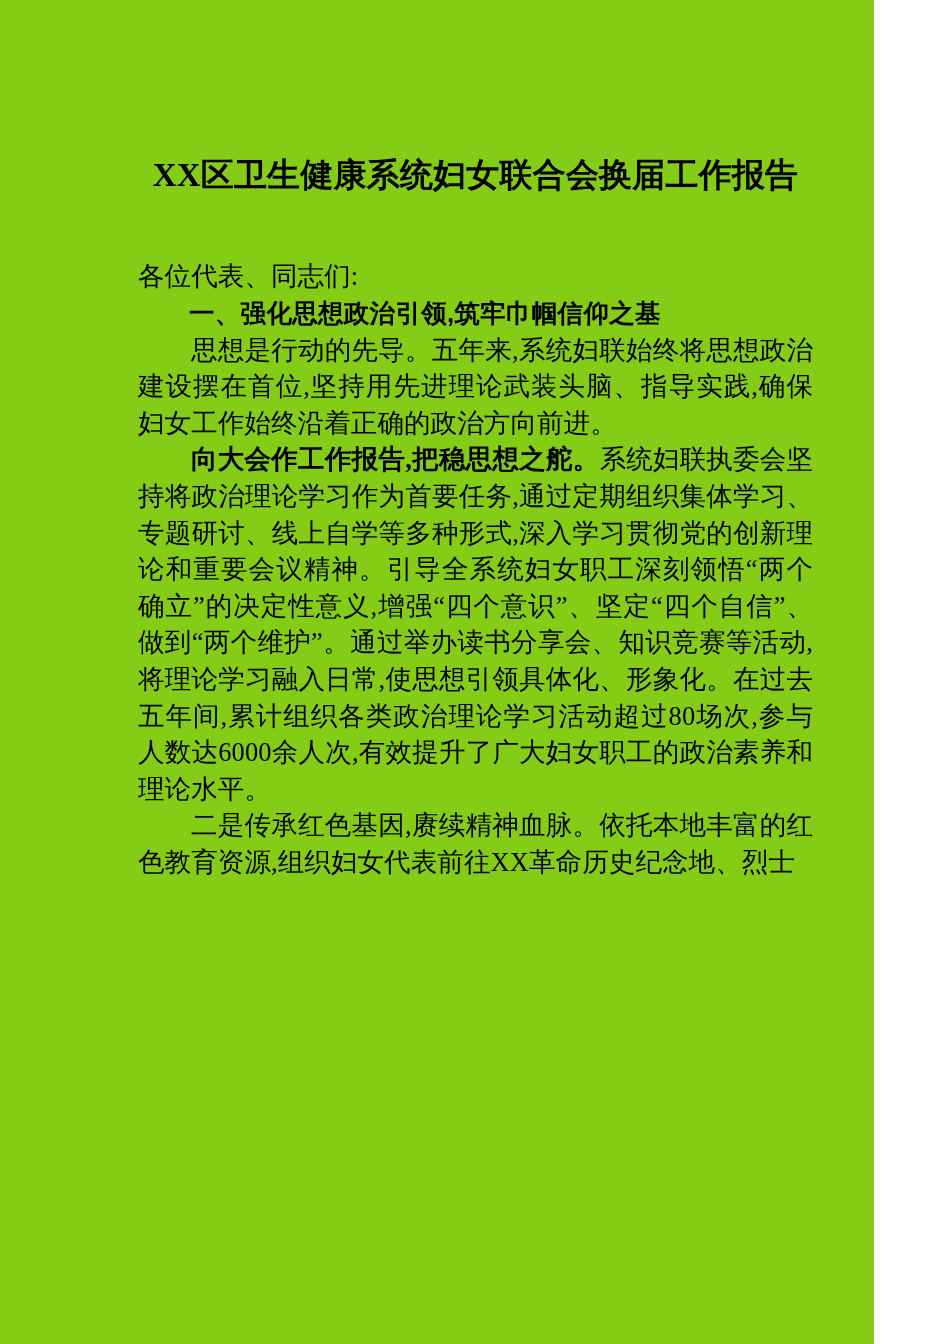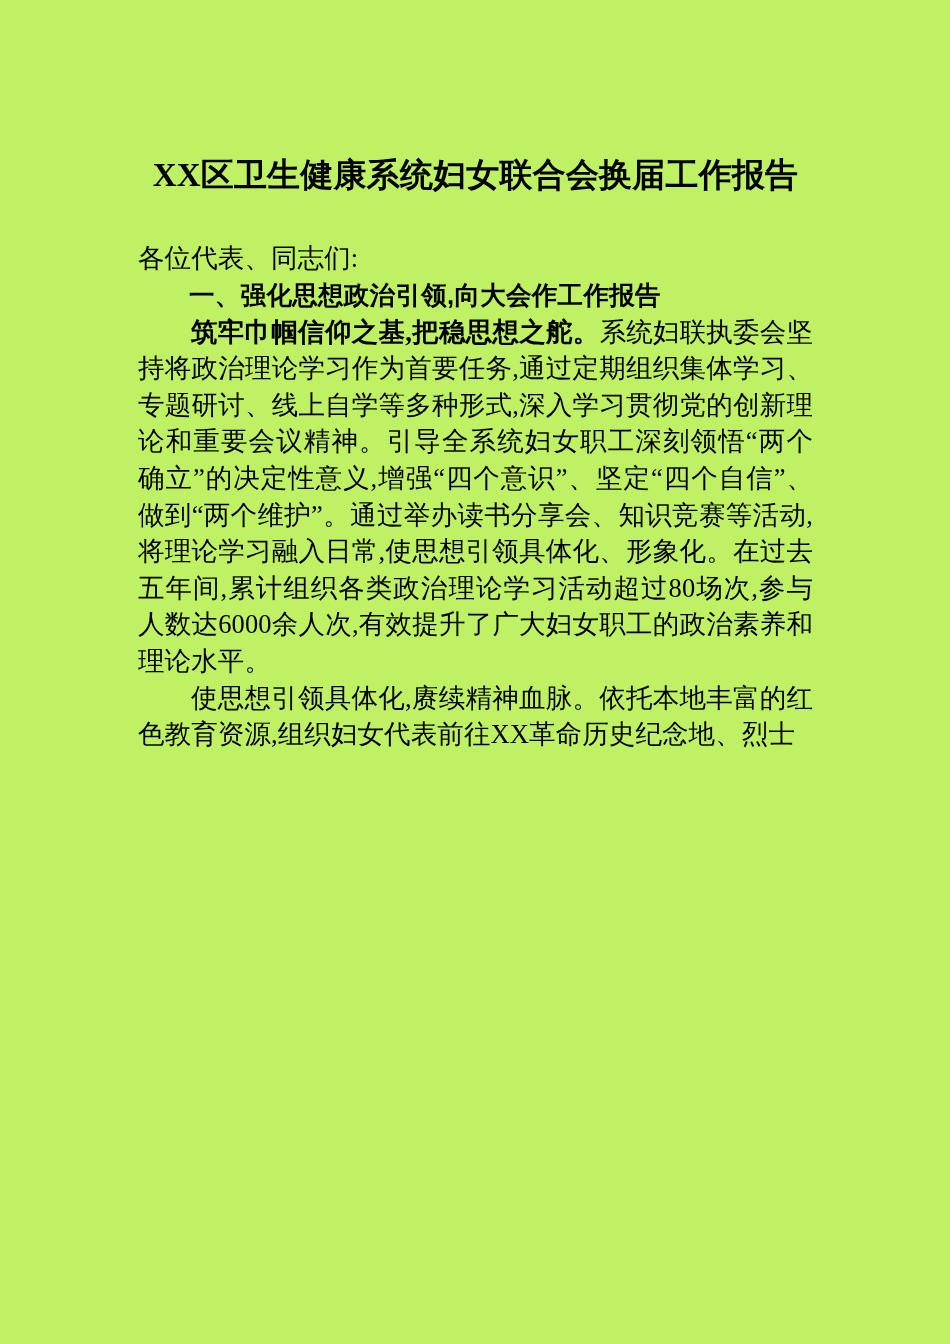--- a/index.html
+++ b/index.html
@@ -11,23 +11,23 @@
     width: 950px;
     height: 1344px;
     overflow: hidden;
     font-family: "Liberation Serif", "DejaVu Serif", serif;
     color: #000000;
     -webkit-font-smoothing: none;
   }
 
   #page {
     position: relative;
-    width: 950px;
+    width: 874px;
     height: 1344px;
-    background: #bef264;
+    background: #84cc16;
     box-sizing: border-box;
   }
 
   
   #doc {
     position: absolute;
     left: 138px;
     top: 0;
     width: 675px;
   }
@@ -54,21 +54,21 @@
     font-family: "Liberation Serif", "DejaVu Serif", serif;
     font-size: 26.5px;
     line-height: 36.6px;
     text-align: justify;
     text-justify: inter-ideograph;
     word-break: break-all;
     letter-spacing: 0.1px;
   }
 
   
-  .p.salutation { text-indent: 0; }
+  .p.salutation { text-indent: 0; margin-top: 18px; }
 
   
   .p.indent { text-indent: 2em; }
 
   
   .p.section-heading {
     text-indent: 2em;
     font-family: "Liberation Sans", "DejaVu Sans", sans-serif;
     font-weight: bold;
     font-size: 25.5px;
@@ -90,21 +90,22 @@
   <div id="doc">
 
     <h1 class="doc-title">XX区卫生健康系统妇女联合会换届工作报告</h1>
 
     <div class="title-gap"></div>
 
     <p class="p salutation">各位代表、同志们:</p>
 
 
 
-    <p class="p section-heading">一、强化思想政治引领,向大会作工作报告</p>
+    <p class="p section-heading">一、强化思想政治引领,筑牢巾帼信仰之基</p>
 
+    <p class="p indent">思想是行动的先导。五年来,系统妇联始终将思想政治建设摆在首位,坚持用先进理论武装头脑、指导实践,确保妇女工作始终沿着正确的政治方向前进。</p>
 
-    <p class="p indent"><span class="lead-bold">筑牢巾帼信仰之基,把稳思想之舵。</span><span>系统妇联执委会坚持将政治理论学习作为首要任务,通过定期组织集体学习、专题研讨、线上自学等多种形式,深入学习贯彻党的创新理论和重要会议精神。引导全系统妇女职工深刻领悟“两个确立”的决定性意义,增强“四个意识”、坚定“四个自信”、做到“两个维护”。通过举办读书分享会、知识竞赛等活动,将理论学习融入日常,使思想引领具体化、形象化。在过去五年间,累计组织各类政治理论学习活动超过80场次,参与人数达6000余人次,有效提升了广大妇女职工的政治素养和理论水平。</span></p>
+    <p class="p indent"><span class="lead-bold">向大会作工作报告,把稳思想之舵。</span><span>系统妇联执委会坚持将政治理论学习作为首要任务,通过定期组织集体学习、专题研讨、线上自学等多种形式,深入学习贯彻党的创新理论和重要会议精神。引导全系统妇女职工深刻领悟“两个确立”的决定性意义,增强“四个意识”、坚定“四个自信”、做到“两个维护”。通过举办读书分享会、知识竞赛等活动,将理论学习融入日常,使思想引领具体化、形象化。在过去五年间,累计组织各类政治理论学习活动超过80场次,参与人数达6000余人次,有效提升了广大妇女职工的政治素养和理论水平。</span></p>
 
-    <p class="p indent"><span>使思想引领具体化,赓续精神血脉。</span><span>依托本地丰富的红色教育资源,组织妇女代表前往XX革命历史纪念地、烈士</span></p>
+    <p class="p indent"><span>二是传承红色基因,赓续精神血脉。</span><span>依托本地丰富的红色教育资源,组织妇女代表前往XX革命历史纪念地、烈士</span></p>
 
   </div>
 </div>
 
 </body></html>

